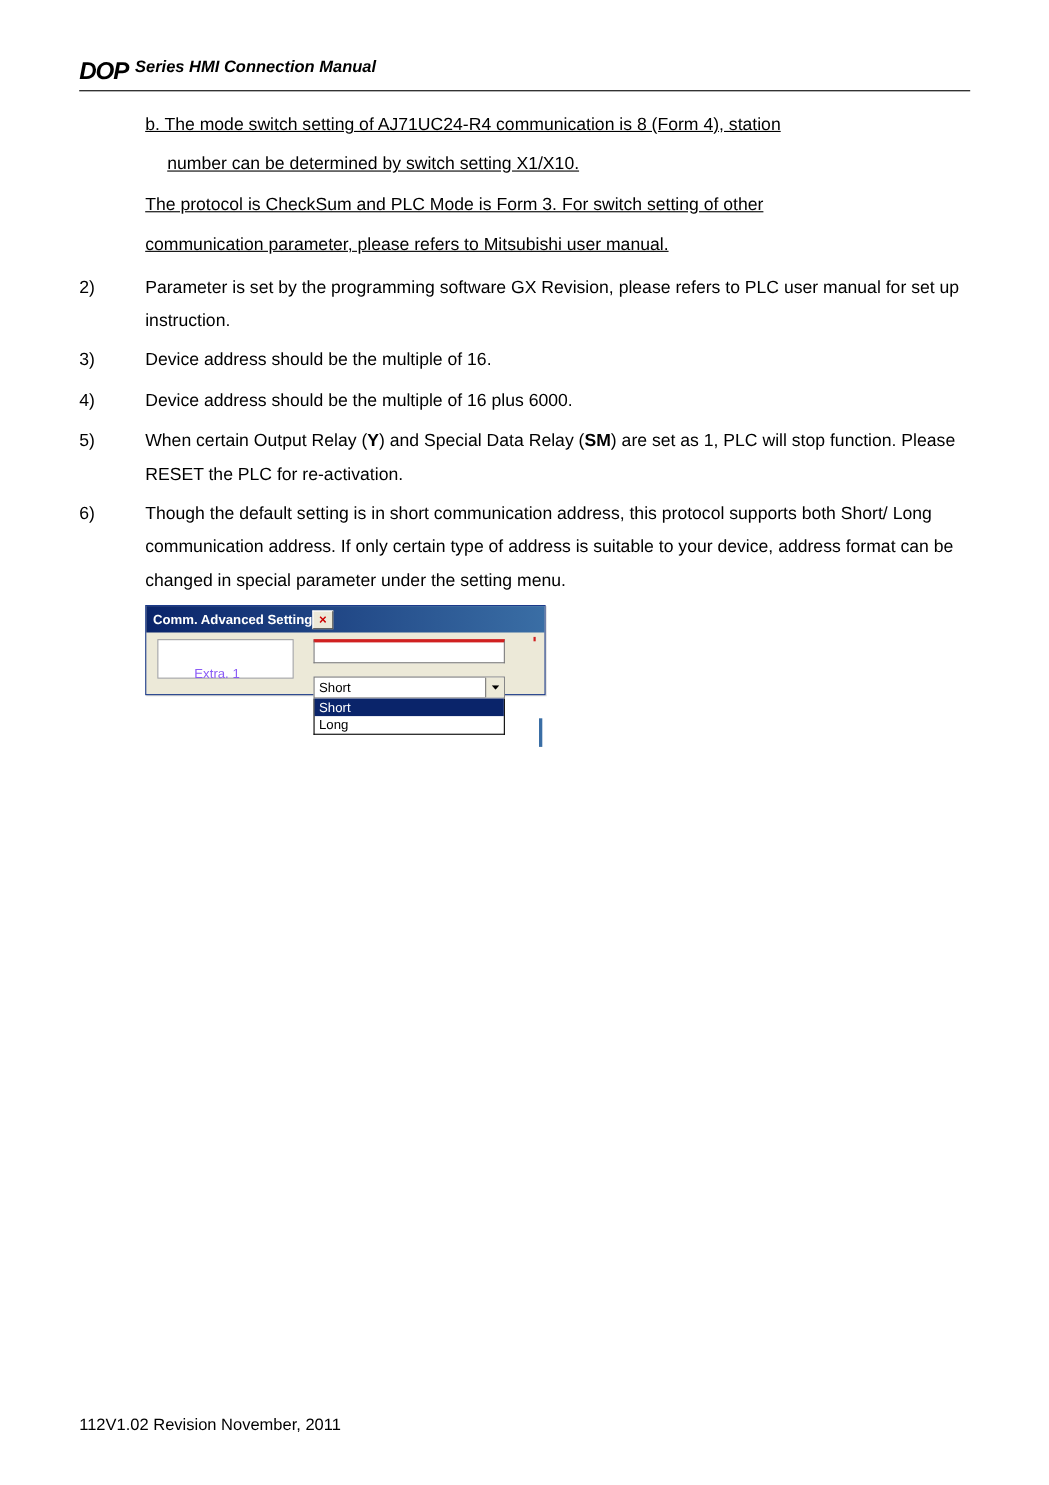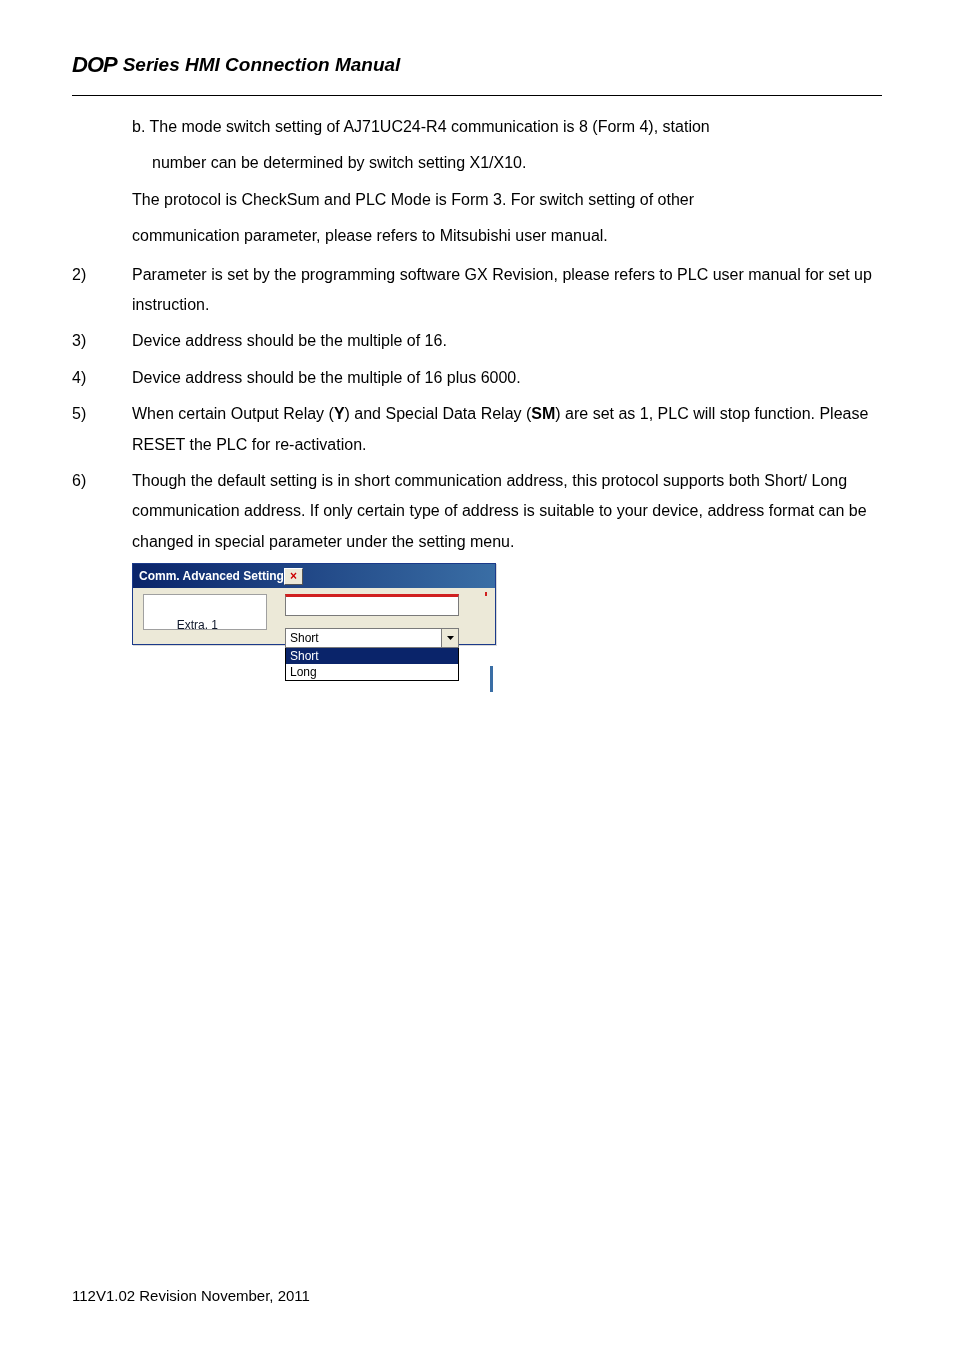--- a/index.html
+++ b/index.html
@@ -9,45 +9,46 @@
     color: #000;
     width: 954px;
     height: 1350px;
     position: relative;
     box-sizing: border-box;
     padding: 52px 72px 40px 72px;
     font-size: 16px;
   }
   .header-line {
     display: flex;
-    align-items: center;
+    align-items: flex-start;
     border-bottom: 1.5px solid #000;
-    padding-bottom: 17px;
+    padding-bottom: 4px;
     margin-bottom: 16px;
   }
   .logo {
     font-family: "Arial Black", Arial, sans-serif;
     font-size: 22px;
     font-style: italic;
     font-weight: 900;
     letter-spacing: -1px;
     margin-right: 6px;
   }
   .header-title {
     font-style: italic;
     font-weight: bold;
-    font-size: 19px;
+    font-size: 15px;
   }
   .indent-block {
     margin-left: 60px;
     margin-bottom: 8px;
   }
   p {
     line-height: 1.9;
     margin: 0 0 6px 0;
+    text-decoration: underline;
   }
   .sub-b {
     margin-left: 60px;
     line-height: 1.9;
   }
   .sub-b-cont {
     margin-left: 80px;
     line-height: 1.9;
   }
   .list-row {
@@ -115,21 +116,21 @@
   }
   .panel-row {
     display: flex;
     align-items: center;
     padding: 3px 4px;
   }
   .panel-label {
     width: 70px;
     text-align: right;
     padding-right: 8px;
-    color: #0f172a;
+    color: #8b5cf6;
   }
   .field-col {
     position: absolute;
     left: 152px;
     top: 6px;
   }
   .blank-box {
     width: 174px;
     height: 22px;
     border: 1px solid #7a7a7a;

